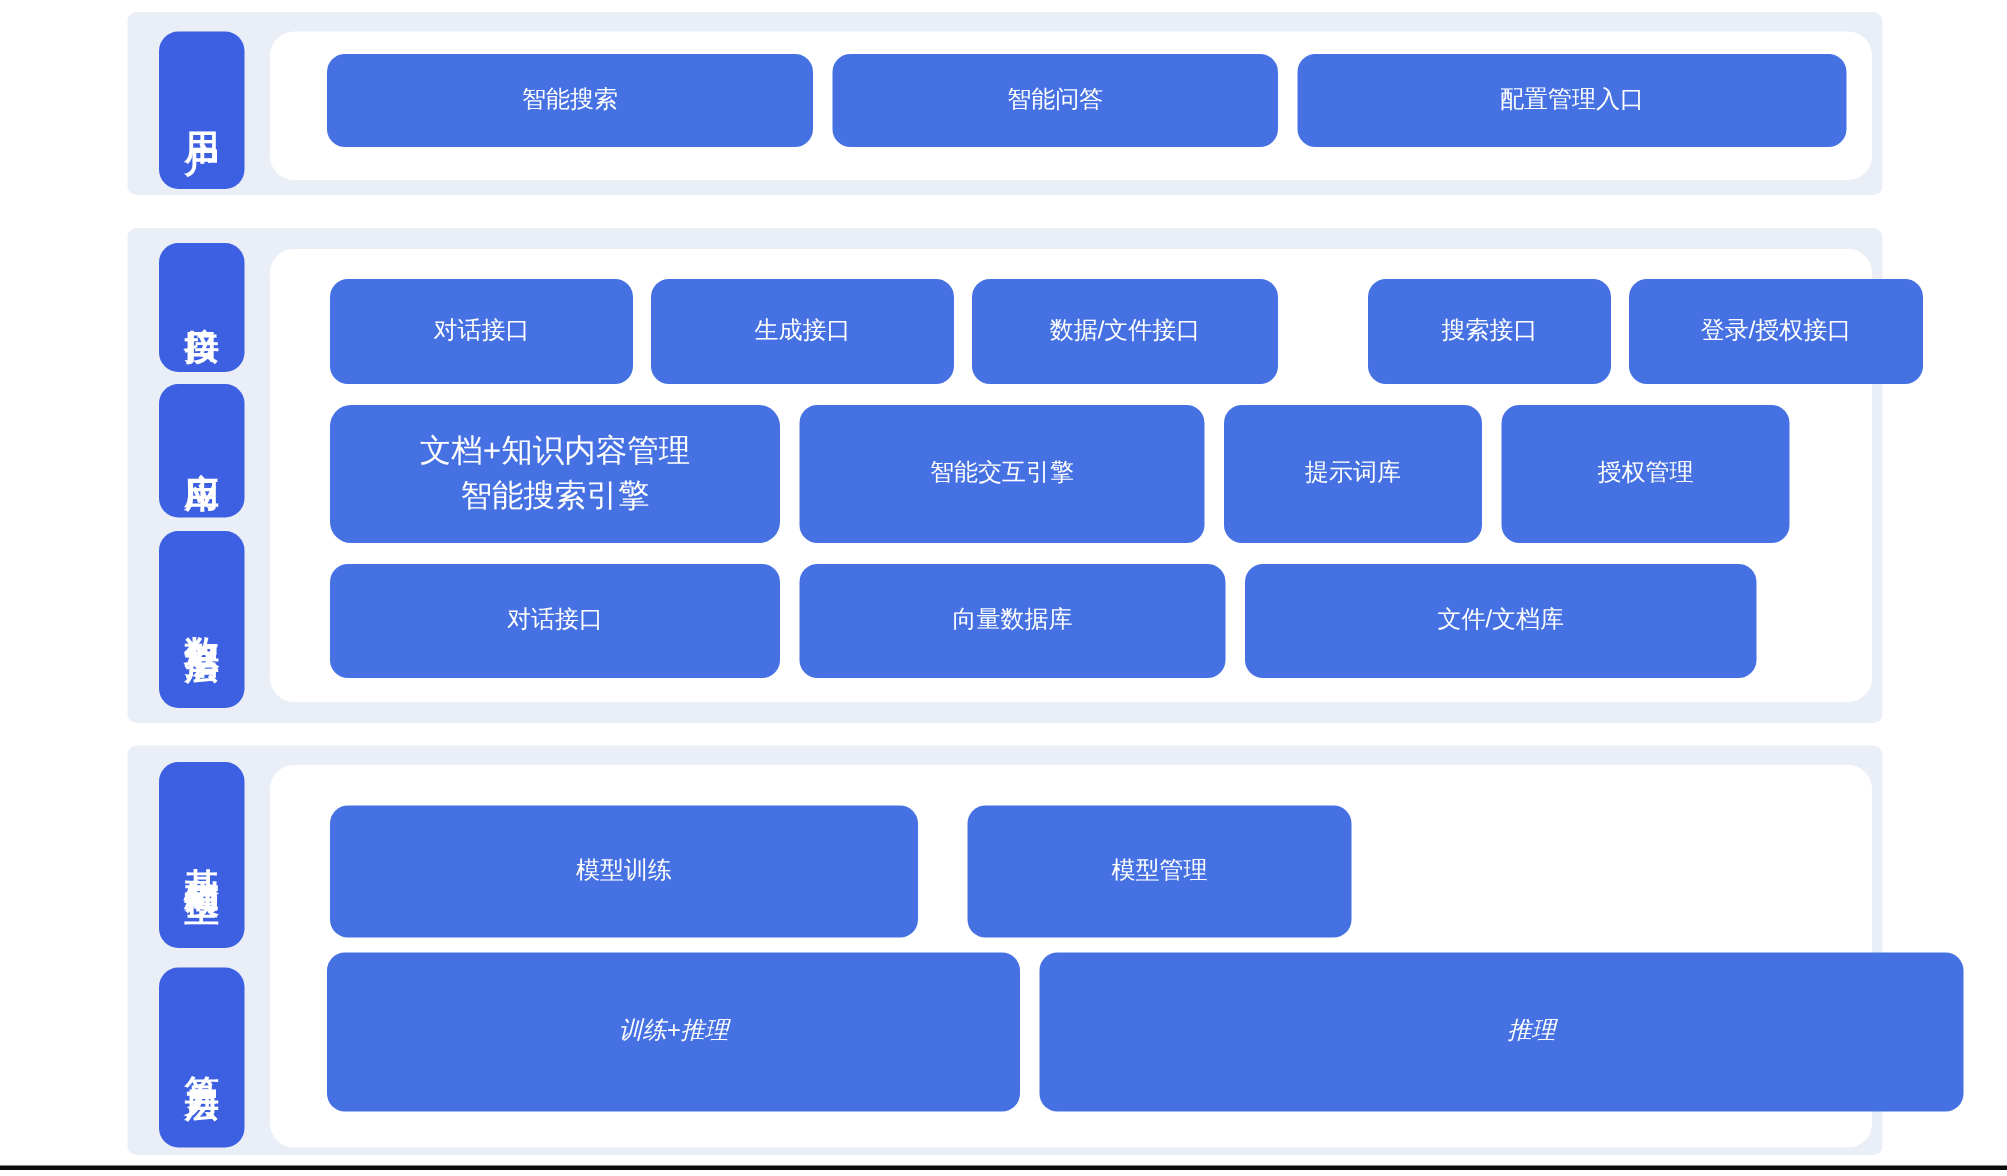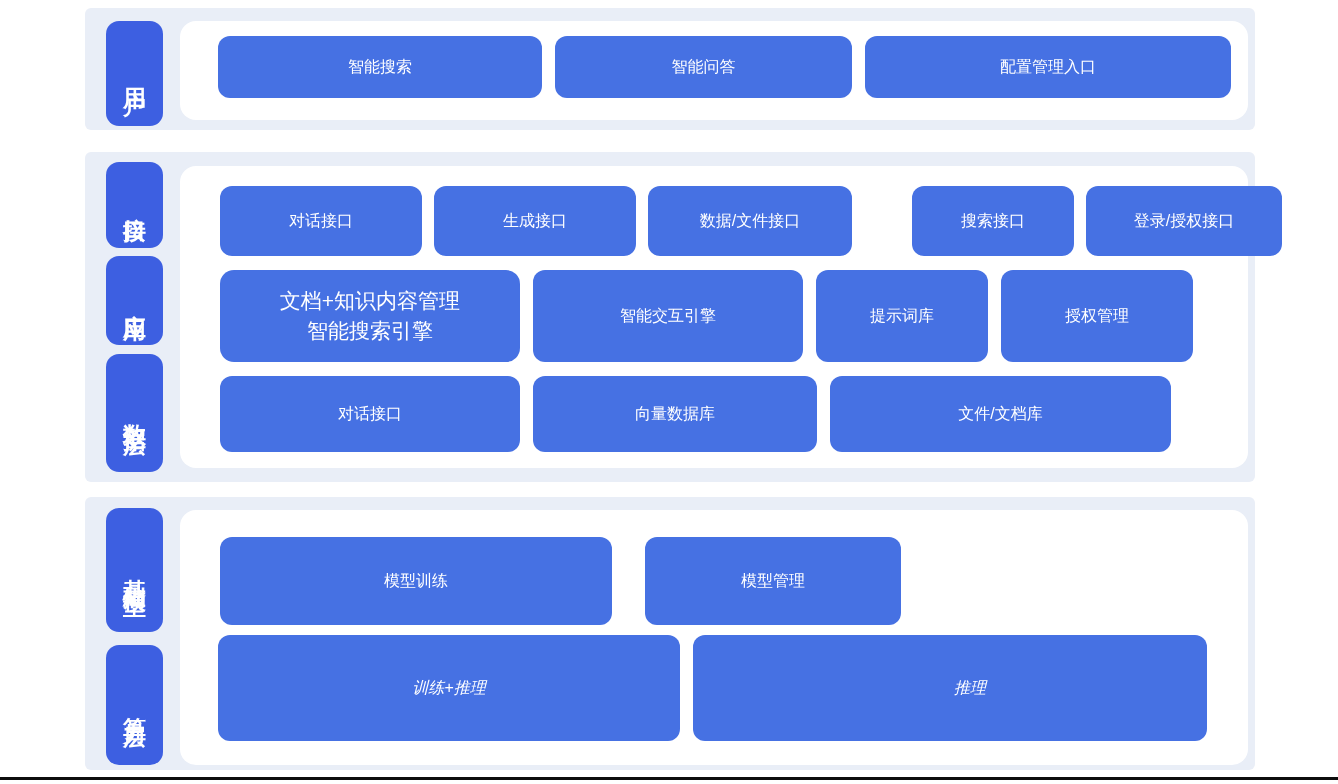--- a/index.html
+++ b/index.html
@@ -106,21 +106,21 @@
 
   #b2r3 .btn:nth-child(1) { width: 300px; }
   #b2r3 .btn:nth-child(2) { width: 284px; }
   #b2r3 .btn:nth-child(3) { width: 341px; }
 
   #b3r1 .btn:nth-child(1) { width: 392px; }
   #b3r1 .btn:nth-child(2) { width: 256px; }
   #b3r1 .btn:nth-child(3) { width: 294px; }
 
   #b3r2 .btn:nth-child(1) { width: 462px; }
-  #b3r2 .btn:nth-child(2) { width: 514px; padding-left: 40px; }
+  #b3r2 .btn:nth-child(2) { width: 616px; padding-left: 40px; }
 
   #bottom-line {
     position: absolute;
     left: 0;
     top: 777px;
     width: 1338px;
     height: 3px;
     background: #0d0d0d;
   }
 </style>

